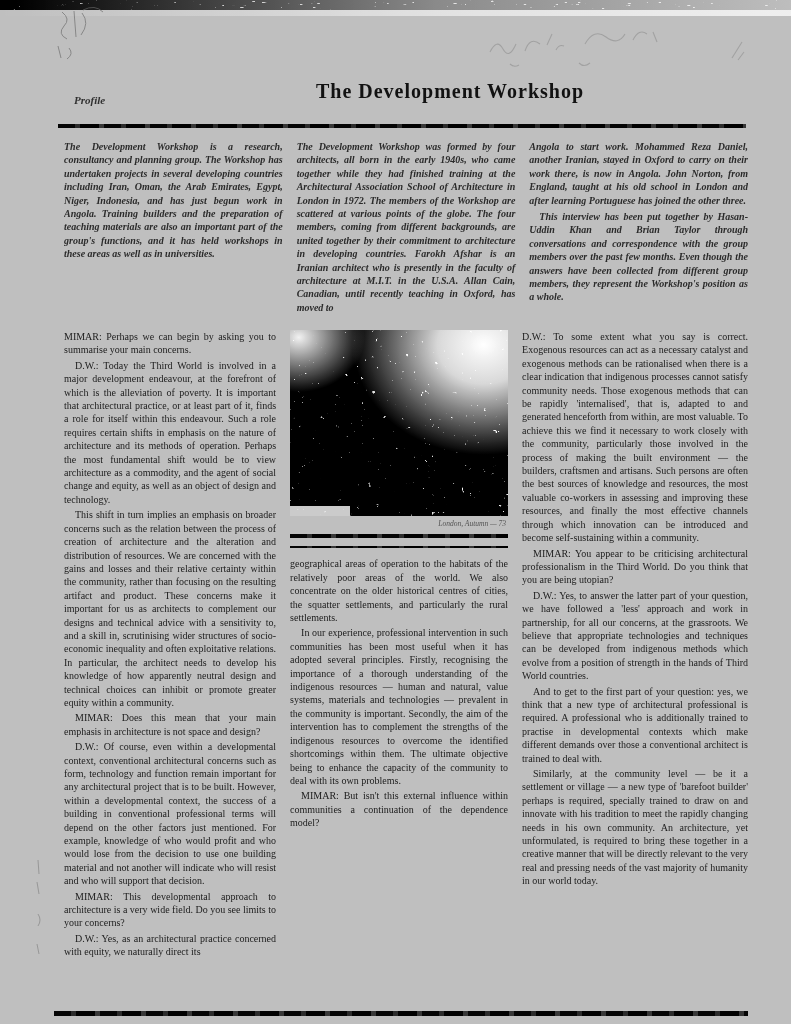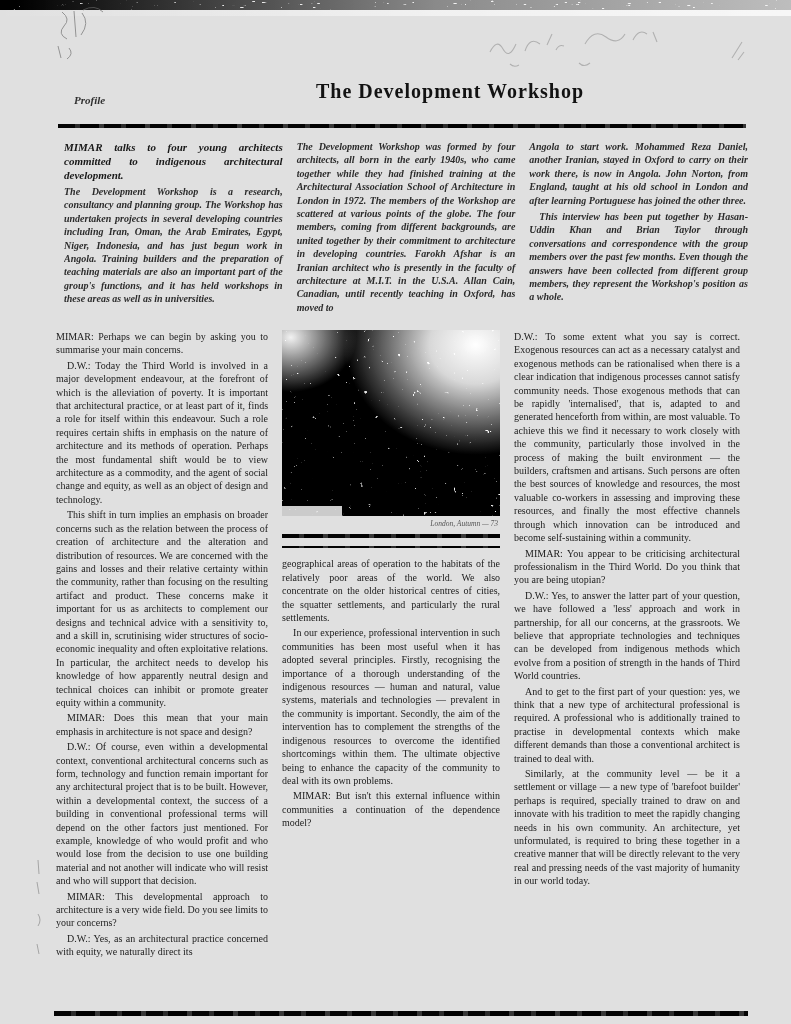--- a/index.html
+++ b/index.html
@@ -1,20 +1,20 @@
 <!DOCTYPE html>
 <html><head>
 <meta charset="utf-8">
 <style>
   html,body{margin:0;padding:0;background:#d8d8d4;}
   .page{
     position:relative;
     width:791px;height:1024px;
     margin:0 auto;
-    background:#bef264;
+    background:#f9a8d4;
     overflow:hidden;
     font-family:"Liberation Serif", serif;
     color:#222;
     filter:grayscale(1) contrast(1.04) blur(0.25px);
   }
   
   .kicker{
     position:absolute;left:74px;top:94px;
     font-style:italic;font-weight:700;font-size:11px;color:#333;
   }
@@ -34,21 +34,21 @@
     position:absolute;left:64px;top:140px;width:684px;height:184px;
     display:flex;gap:14px;overflow:hidden;
   }
   .intro .col{flex:1;font-style:italic;font-weight:700;font-size:10px;
     line-height:13.4px;text-align:justify;color:#2e2e2e;}
   .lede{font-size:11px;line-height:14px;color:#1c1c1c;margin:0 0 4px 0;}
   .intro p{margin:0 0 3px 0;text-indent:10px;}
   .intro p.noindent{text-indent:0;}
   
   .main{
-    position:absolute;left:56px;top:330px;width:684px;height:678px;
+    position:absolute;left:64px;top:330px;width:684px;height:678px;
     display:flex;gap:14px;overflow:hidden;
   }
   .bodycol{font-size:10px;line-height:13.4px;text-align:justify;color:#242424;overflow:hidden;}
   .c1{width:214px;}
   .c2{width:220px;}
   .c3{width:228px;}
   .bodycol p{margin:0 0 2px 0;text-indent:11px;}
   .bodycol p.first{text-indent:0;}
   
   .photo{
@@ -117,21 +117,20 @@
       <path d="M8 10 l1 14 m-2 8 l2 12 m-1 20 q4 6 0 12 m-1 18 l2 10"></path>
     </g>
   </svg>
 
   <div class="kicker">Profile</div>
   <div class="title">The Development Workshop</div>
   <div class="rule rule-rough hdr-rule"></div>
 
   <div class="intro">
     <div class="col">
-      <p class="lede noindent">MIMAR talks to four young architects committed to indigenous architectural development.</p>
       <p class="noindent">The Development Workshop is a research, consultancy and planning group. The Workshop has undertaken projects in several developing countries including Iran, Oman, the Arab Emirates, Egypt, Niger, Indonesia, and has just begun work in Angola. Training builders and the preparation of teaching materials are also an important part of the group's functions, and it has held workshops in these areas as well as in universities.</p>
     </div>
     <div class="col">
       <p class="noindent">The Development Workshop was formed by four architects, all born in the early 1940s, who came together while they had finished training at the Architectural Association School of Architecture in London in 1972. The members of the Workshop are scattered at various points of the globe. The four members, coming from different backgrounds, are united together by their commitment to architecture in developing countries. Farokh Afshar is an Iranian architect who is presently in the faculty of architecture at M.I.T. in the U.S.A. Allan Cain, Canadian, until recently teaching in Oxford, has moved to</p>
     </div>
     <div class="col">
       <p class="noindent">Angola to start work. Mohammed Reza Daniel, another Iranian, stayed in Oxford to carry on their work there, is now in Angola. John Norton, from England, taught at his old school in London and after learning Portuguese has joined the other three.</p>
       <p>This interview has been put together by Hasan-Uddin Khan and Brian Taylor through conversations and correspondence with the group members over the past few months. Even though the answers have been collected from different group members, they represent the Workshop's position as a whole.</p>
     </div>
   </div>
@@ -186,21 +185,21 @@
 
       <p class="first">geographical areas of operation to the habitats of the relatively poor areas of the world. We also concentrate on the older historical centres of cities, the squatter settlements, and particularly the rural settlements.</p>
       <p>In our experience, professional intervention in such communities has been most useful when it has adopted several principles. Firstly, recognising the importance of a thorough understanding of the indigenous resources — human and natural, value systems, materials and technologies — prevalent in the community is important. Secondly, the aim of the intervention has to complement the strengths of the indigenous resources to overcome the identified shortcomings within them. The ultimate objective being to enhance the capacity of the community to deal with its own problems.</p>
       <p>MIMAR: But isn't this external influence within communities a continuation of the dependence model?</p>
     </div>
 
     <div class="bodycol c3">
       <p class="first">D.W.: To some extent what you say is correct. Exogenous resources can act as a necessary catalyst and exogenous methods can be rationalised when there is a clear indication that indigenous processes cannot satisfy community needs. Those exogenous methods that can be rapidly 'internalised', that is, adapted to and generated henceforth from within, are most valuable. To achieve this we find it necessary to work closely with the community, particularly those involved in the process of making the built environment — the builders, craftsmen and artisans. Such persons are often the best sources of knowledge and resources, the most valuable co-workers in assessing and improving these resources, and finally the most effective channels through which innovation can be introduced and become self-sustaining within a community.</p>
       <p>MIMAR: You appear to be criticising architectural professionalism in the Third World. Do you think that you are being utopian?</p>
       <p>D.W.: Yes, to answer the latter part of your question, we have followed a 'less' approach and work in partnership, for all our concerns, at the grassroots. We believe that appropriate technologies and techniques can be developed from indigenous methods which evolve from a position of strength in the hands of Third World countries.</p>
-      <p>And to get to the first part of your question: yes, we think that a new type of architectural professional is required. A professional who is additionally trained to practise in developmental contexts which make different demands than those a conventional architect is trained to deal with.</p>
+      <p>And to get to the first part of your question: yes, we think that a new type of architectural professional is required. A professional who is additionally trained to practise in developmental contexts which make different demands over those a conventional architect is trained to deal with.</p>
       <p>Similarly, at the community level — be it a settlement or village — a new type of 'barefoot builder' perhaps is required, specially trained to draw on and innovate with his tradition to meet the rapidly changing needs in his own community. An architecture, yet unformulated, is required to bring these together in a creative manner that will be directly relevant to the very real and pressing needs of the vast majority of humanity in our world today.</p>
     </div>
 
   </div>
 
   <div class="rule rule-rough bottom-rule"></div>
 
 </div>
 
 </body></html>

